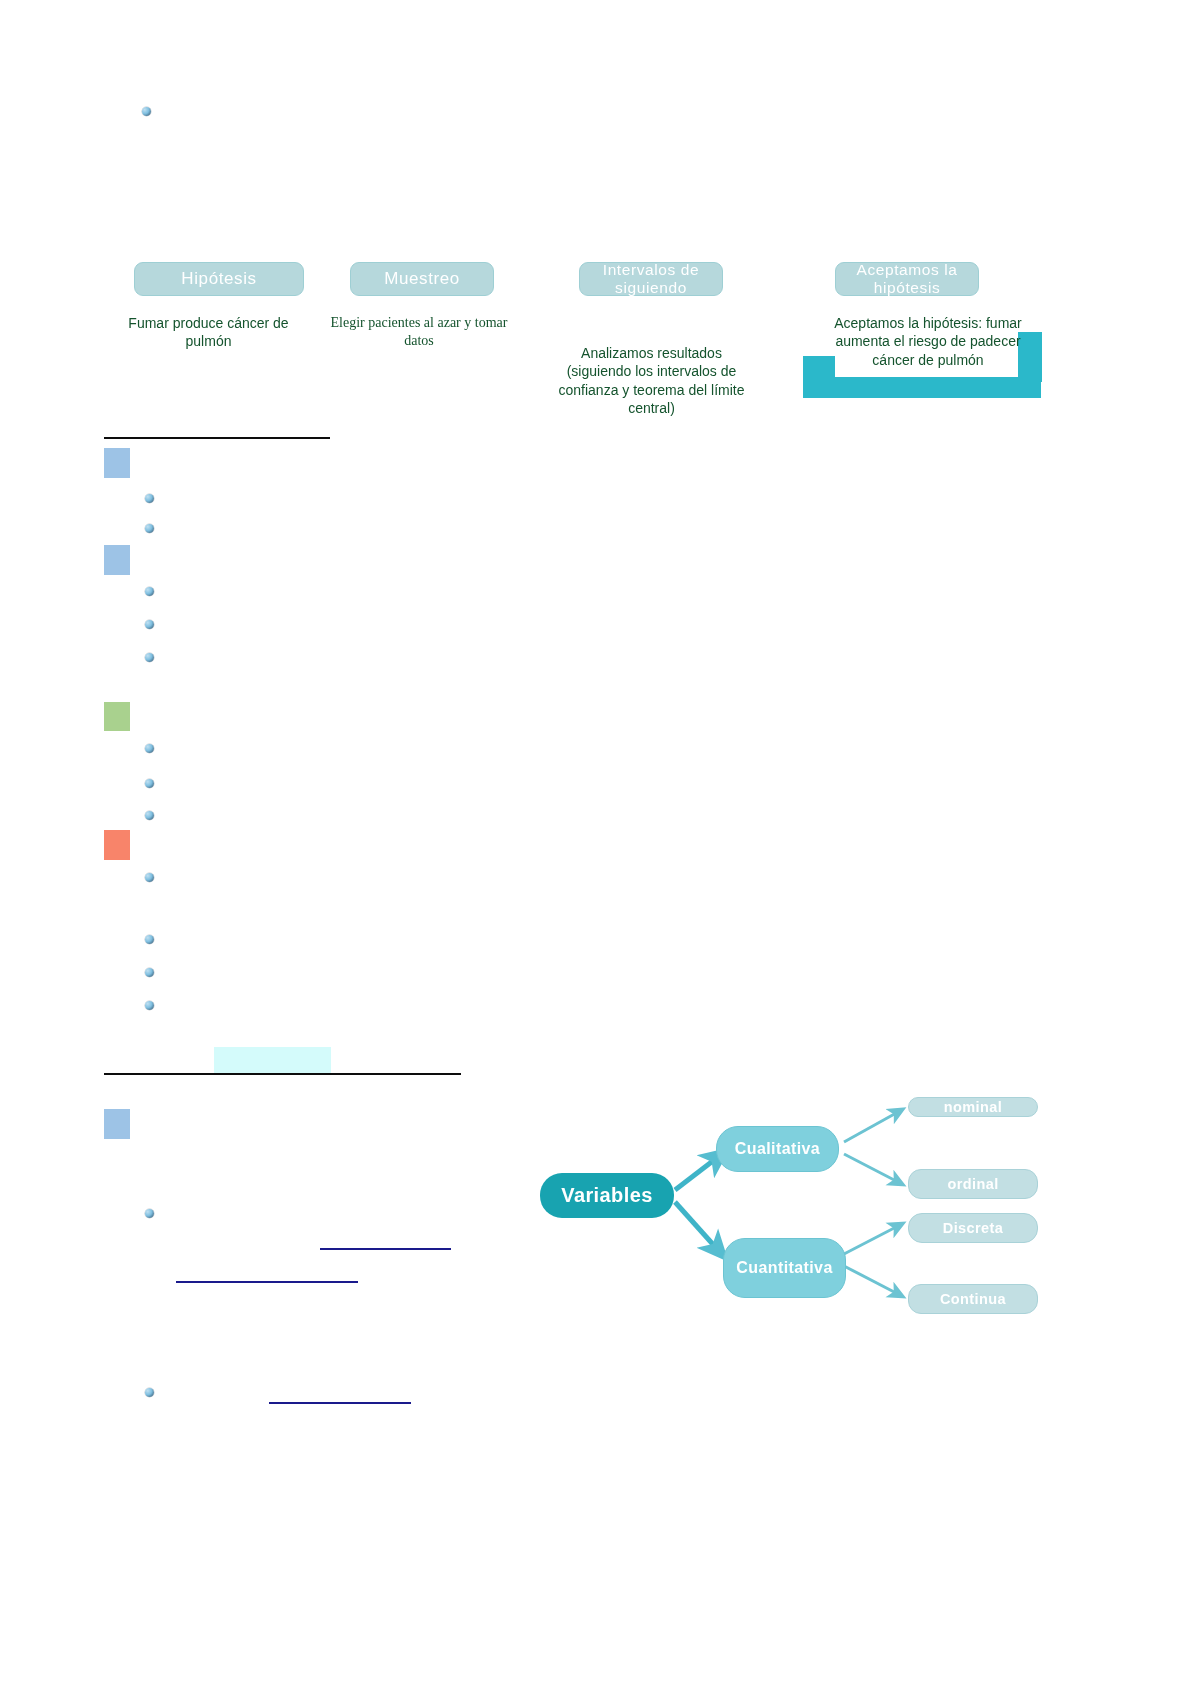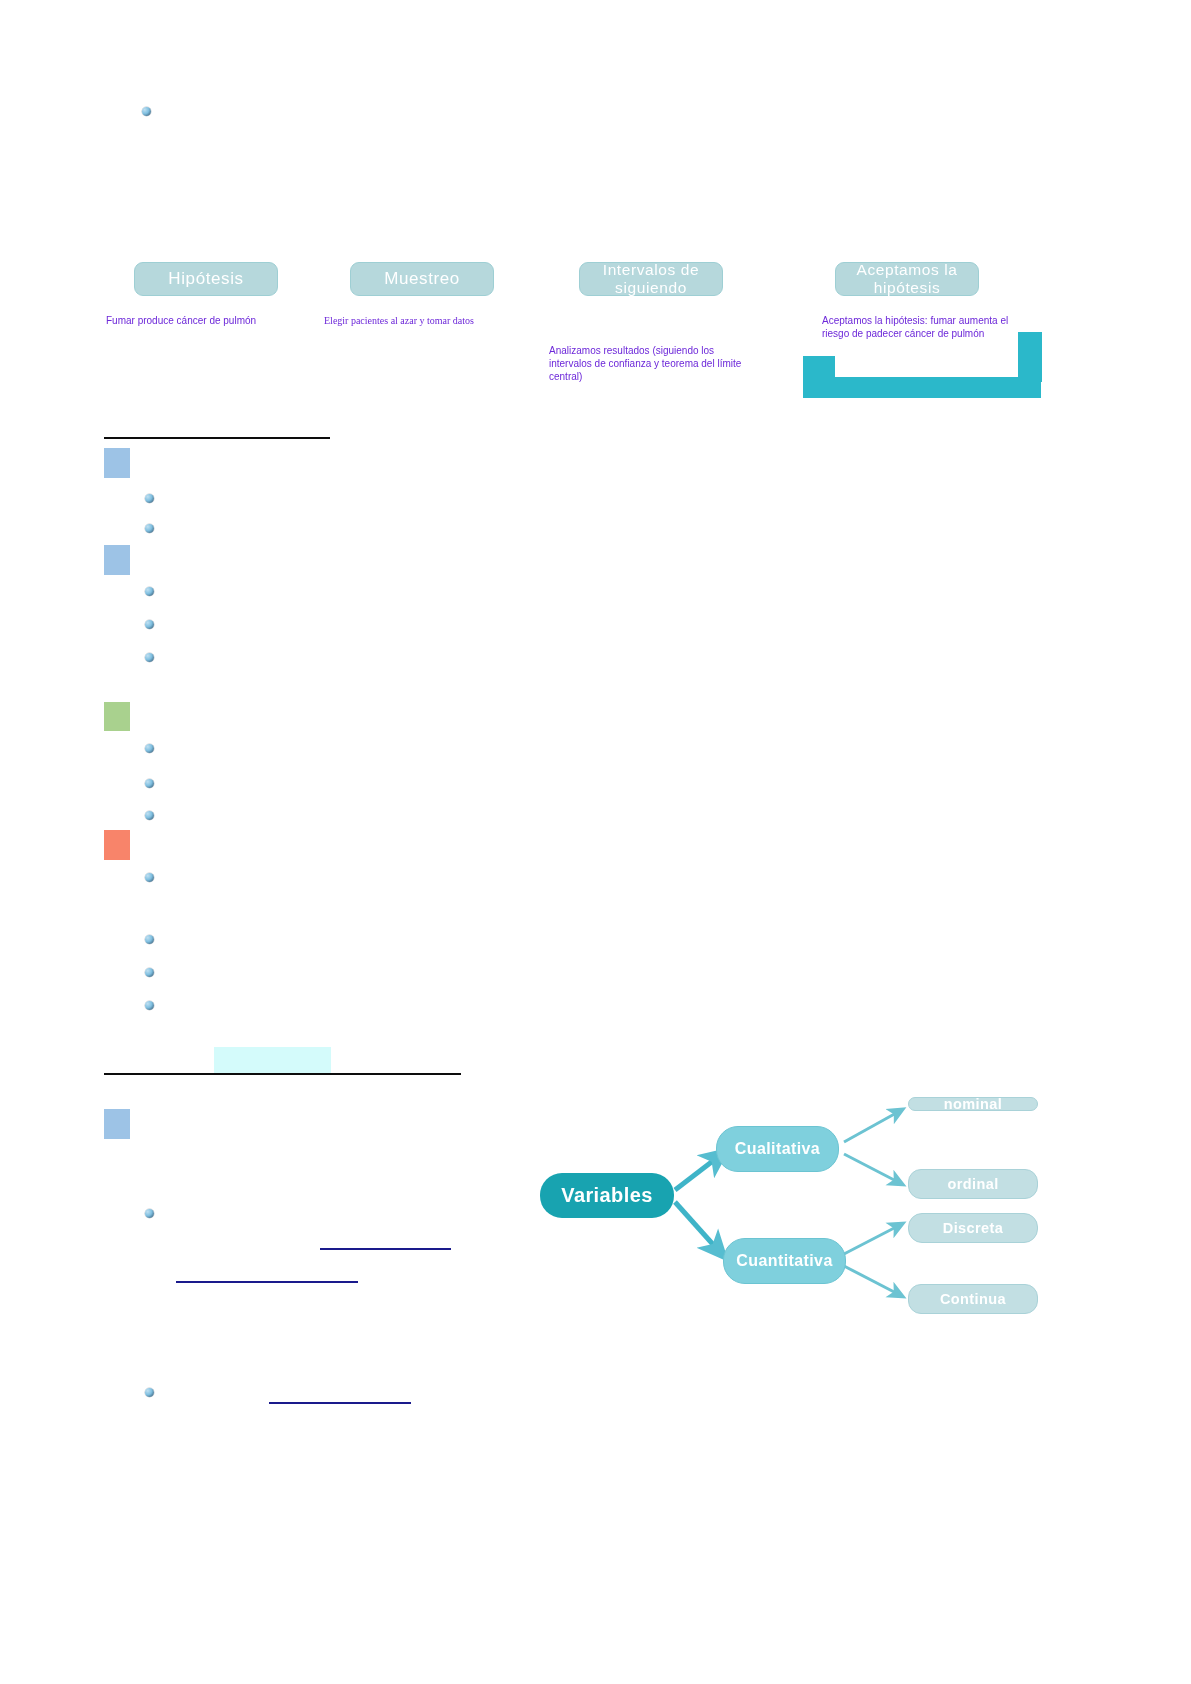--- a/index.html
+++ b/index.html
@@ -42,23 +42,24 @@
     align-items: center;
     justify-content: center;
     text-align: center;
     line-height: 1.15;
     font-family: "Liberation Sans", sans-serif;
   }
   .flow-chip.two-line { font-size: 15.5px; }
 
   .flow-caption {
     position: absolute;
-    color: #6d28d9;
-    font-size: 10px;
+    color: #14532d;
+    font-size: 14px;
     line-height: 1.32;
+    text-align: center;
     font-family: "Liberation Sans", sans-serif;
   }
 
   
   .teal-block {
     position: absolute;
     background: #2bb8ca;
   }
 
   
@@ -111,21 +112,21 @@
   }
   .tree-svg { position: absolute; left: 0; top: 0; }
 </style>
 </head>
 <body>
 
 <div id="page">
 
   <span class="bullet" style="left:142px; top:107px;"></span>
 
-  <div class="flow-chip" style="left:134px; top:262px; width:144px; height:34px;">
+  <div class="flow-chip" style="left:134px; top:262px; width:170px; height:34px;">
     <span>Hipótesis</span>
   </div>
   <div class="flow-chip" style="left:350px; top:262px; width:144px; height:34px;">
     <span>Muestreo</span>
   </div>
   <div class="flow-chip two-line" style="left:579px; top:262px; width:144px; height:34px;">
     <span>Intervalos de siguiendo</span>
   </div>
   <div class="flow-chip two-line" style="left:835px; top:262px; width:144px; height:34px;">
     <span>Aceptamos la hipótesis</span>
@@ -209,25 +210,25 @@
     </svg>
 
     <div class="node node-root" style="left:20px; top:83px; width:134px; height:45px;">
       <span>Variables</span>
     </div>
 
     <div class="node node-mid" style="left:196px; top:36px; width:123px; height:46px;">
       <span>Cualitativa</span>
     </div>
 
-    <div class="node node-mid" style="left:203px; top:148px; width:123px; height:46px;">
+    <div class="node node-mid" style="left:203px; top:148px; width:123px; height:60px;">
       <span>Cuantitativa</span>
     </div>
 
-    <div class="node node-leaf" style="left:388px; top:7px; width:130px; height:14px;">
+    <div class="node node-leaf" style="left:388px; top:7px; width:130px; height:20px;">
       <span>nominal</span>
     </div>
 
     <div class="node node-leaf" style="left:388px; top:79px; width:130px; height:30px;">
       <span>ordinal</span>
     </div>
 
     <div class="node node-leaf" style="left:388px; top:123px; width:130px; height:30px;border-radius:14px;">
       <span>Discreta</span>
     </div>

